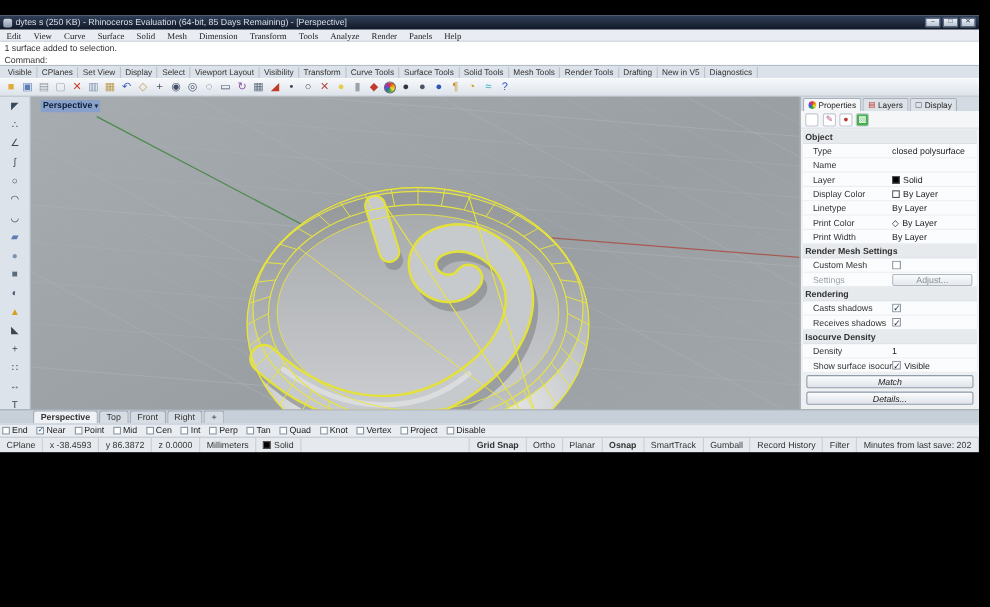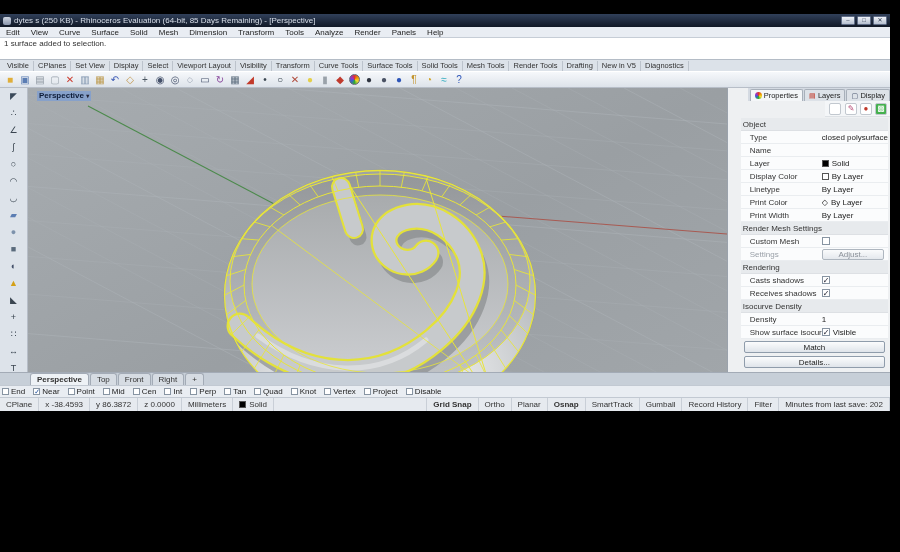--- a/index.html
+++ b/index.html
@@ -7,58 +7,58 @@
   .screen{position:relative;width:900px;height:552px;background:#000;overflow:hidden;}
   .app{position:absolute;left:0;top:14px;width:890px;height:397px;background:#dfe4ea;display:flex;flex-direction:column;}
 
   .titlebar{height:13px;background:linear-gradient(#31405a,#101826);color:#d9dfe9;font-size:8px;display:flex;align-items:center;padding:0 3px;gap:3px;}
   .app-icon{width:8px;height:8px;background:linear-gradient(#cfd6e2,#8a96ad);border-radius:2px;flex:0 0 auto;}
   .title-text{flex:1;white-space:nowrap;overflow:hidden;line-height:13px;}
   .win-controls{display:flex;gap:2px;}
   .win-btn{width:14px;height:9px;background:linear-gradient(#eef2f8,#b6c0d0);border:1px solid #5f6c86;border-radius:1px;font-size:6px;line-height:6px;text-align:center;color:#273248;}
 
   .menubar{height:11px;background:#e9edf3;border-bottom:1px solid #c6cdd6;display:flex;align-items:center;padding:0 6px;gap:11px;font-size:8px;color:#1d1d1d;}
-  .menu-item{white-space:nowrap;}
+  .menu-item{white-space:nowrap;font-family:Liberation Serif, serif;}
 
   .cmdarea{height:22px;background:#fff;border-bottom:1px solid #b4bcc6;padding:0 4px;overflow:hidden;}
   .cmd-line{font-size:8px;line-height:11px;color:#333;height:11px;white-space:nowrap;}
 
   .tabsrow{height:11px;background:#dce2e9;display:flex;align-items:center;padding:0 3px;font-size:7.5px;color:#333;overflow:hidden;}
   .tb-tab{padding:0 4px;border-right:1px solid #bcc3cc;white-space:nowrap;line-height:10px;}
 
   .iconrow{height:17px;background:linear-gradient(#f6f8fb,#dde3ea);border-top:1px solid #fff;border-bottom:1px solid #b7bec8;display:flex;align-items:center;padding:0 3px;gap:1px;overflow:hidden;}
   .tbi{width:14px;height:14px;font-size:10px;line-height:14px;text-align:center;flex:0 0 auto;}
   .ic-ring{width:11px;height:11px;margin:1px;border-radius:50%;background:conic-gradient(#d33,#e90,#ed3,#3a3,#36c,#93c,#d33);border:1px solid #667;}
 
   .main{flex:1;display:flex;min-height:0;}
   .lefttools{width:28px;background:#dde3ea;border-right:1px solid #b7bec8;display:flex;flex-direction:column;align-items:center;padding-top:2px;gap:4px;overflow:hidden;}
   .lti{width:13px;height:13px;font-size:9px;line-height:13px;text-align:center;flex:0 0 auto;}
 
   .viewport{position:relative;width:699px;flex:0 0 auto;background:#9aa0a4;overflow:hidden;}
   .vp-label{position:absolute;left:9px;top:3px;font-size:8px;font-weight:bold;color:#0e1c38;background:#87a1ca;padding:0 2px;line-height:10px;}
   .vp-label .caret{font-size:6px;color:#223;}
 
-  .panel{flex:1;background:#eef0f2;border-left:1px solid #9aa2ac;display:flex;flex-direction:column;font-size:8px;color:#222;overflow:hidden;align-items:flex-end;}
+  .panel{flex:1;background:#eef0f2;border-left:1px solid #9aa2ac;display:flex;flex-direction:column;font-size:8px;color:#222;overflow:hidden;}
   .panel-tabs{height:13px;background:#d4dae2;display:flex;align-items:flex-end;padding-left:2px;gap:1px;}
   .ptab{height:12px;padding:0 4px;background:#dde2e8;border:1px solid #a8b0ba;border-bottom:none;border-radius:2px 2px 0 0;display:flex;align-items:center;gap:2px;font-size:7.5px;line-height:10px;}
   .ptab.active{background:#f4f6f8;}
   .ptab-ic{width:7px;height:7px;border-radius:2px;flex:0 0 auto;font-size:7px;line-height:7px;text-align:center;}
   .ptab-ring{border-radius:50%;background:conic-gradient(#d33,#e90,#ed3,#3a3,#36c,#93c,#d33);}
   .panel-iconstrip{height:16px;display:flex;align-items:center;gap:3px;padding:0 3px;background:#f4f6f8;border-bottom:1px solid #dde1e5;}
   .pstrip-ic{width:12px;height:12px;border:1px solid #c2c8cf;border-radius:2px;font-size:8px;line-height:10px;text-align:center;background:#fff;flex:0 0 auto;}
   .panel-body{flex:1;padding:1px 2px;overflow:hidden;}
-  .psec{height:13px;line-height:13px;background:#e7eaed;padding-left:2px;color:#333;border-bottom:1px solid #dde0e4;}
+  .psec{height:13px;line-height:13px;background:#e7eaed;padding-left:2px;color:#333;border-bottom:1px solid #dde0e4;font-weight:bold;}
   .prow{display:flex;height:13px;align-items:center;border-bottom:1px solid #eaedf0;background:#fbfcfd;}
   .plabel{width:81px;padding-left:9px;color:#333;white-space:nowrap;overflow:hidden;flex:0 0 auto;}
   .plabel.disabled{color:#9aa0a8;}
   .pvalue{flex:1;display:flex;align-items:center;gap:3px;overflow:hidden;white-space:nowrap;}
   .swatch{width:7px;height:7px;border:1px solid #555;display:inline-block;flex:0 0 auto;}
   .cb{width:8px;height:8px;border:1px solid #8794a2;background:#fff;font-size:8px;line-height:7px;text-align:center;color:#223;flex:0 0 auto;}
   .adjust-btn{flex:1;margin-right:4px;height:11px;border:1px solid #aeb6bf;border-radius:2px;background:linear-gradient(#fafbfc,#e4e8ed);text-align:center;line-height:10px;color:#8a9098;}
-  .pbtn-row{height:15px;display:flex;align-items:center;}
+  .pbtn-row{height:15px;display:flex;align-items:center;font-style:italic;}
   .pbtn{flex:1;margin:1px 3px;height:12px;border:1px solid #8f9cab;border-radius:2px;background:linear-gradient(#fbfcfd,#dfe4ea);text-align:center;line-height:11px;color:#222;}
 
   .vtabs{height:13px;background:#c7cfd8;border-top:1px solid #a3abb6;display:flex;align-items:flex-end;padding-left:30px;gap:1px;}
   .vtab{height:12px;padding:0 6px;font-size:8px;line-height:11px;background:#d6dce3;border:1px solid #a3abb6;border-bottom:none;border-radius:3px 3px 0 0;color:#333;}
   .vtab.active{background:#eef2f6;font-weight:bold;}
 
   .osnaprow{height:12px;background:#e9edf2;border-top:1px solid #c2c9d2;display:flex;align-items:center;padding-left:2px;gap:8px;font-size:8px;color:#222;overflow:hidden;}
   .os-item{display:flex;align-items:center;gap:2px;flex:0 0 auto;}
   .os-cb{width:7px;height:7px;border:1px solid #8794a2;background:#fff;font-size:7px;line-height:6px;text-align:center;color:#1d4f9c;}
 
@@ -94,20 +94,21 @@
         <span class="menu-item">Transform</span>
         <span class="menu-item">Tools</span>
         <span class="menu-item">Analyze</span>
         <span class="menu-item">Render</span>
         <span class="menu-item">Panels</span>
         <span class="menu-item">Help</span>
       </div>
 
     <div class="cmdarea">
       <div class="cmd-line">1 surface added to selection.</div>
+      <div class="cmd-line">Command:</div>
     </div>
 
     <div class="tabsrow" id="tabsrow">
         <span class="tb-tab">Visible</span>
         <span class="tb-tab">CPlanes</span>
         <span class="tb-tab">Set View</span>
         <span class="tb-tab">Display</span>
         <span class="tb-tab">Select</span>
         <span class="tb-tab">Viewport Layout</span>
         <span class="tb-tab">Visibility</span>

